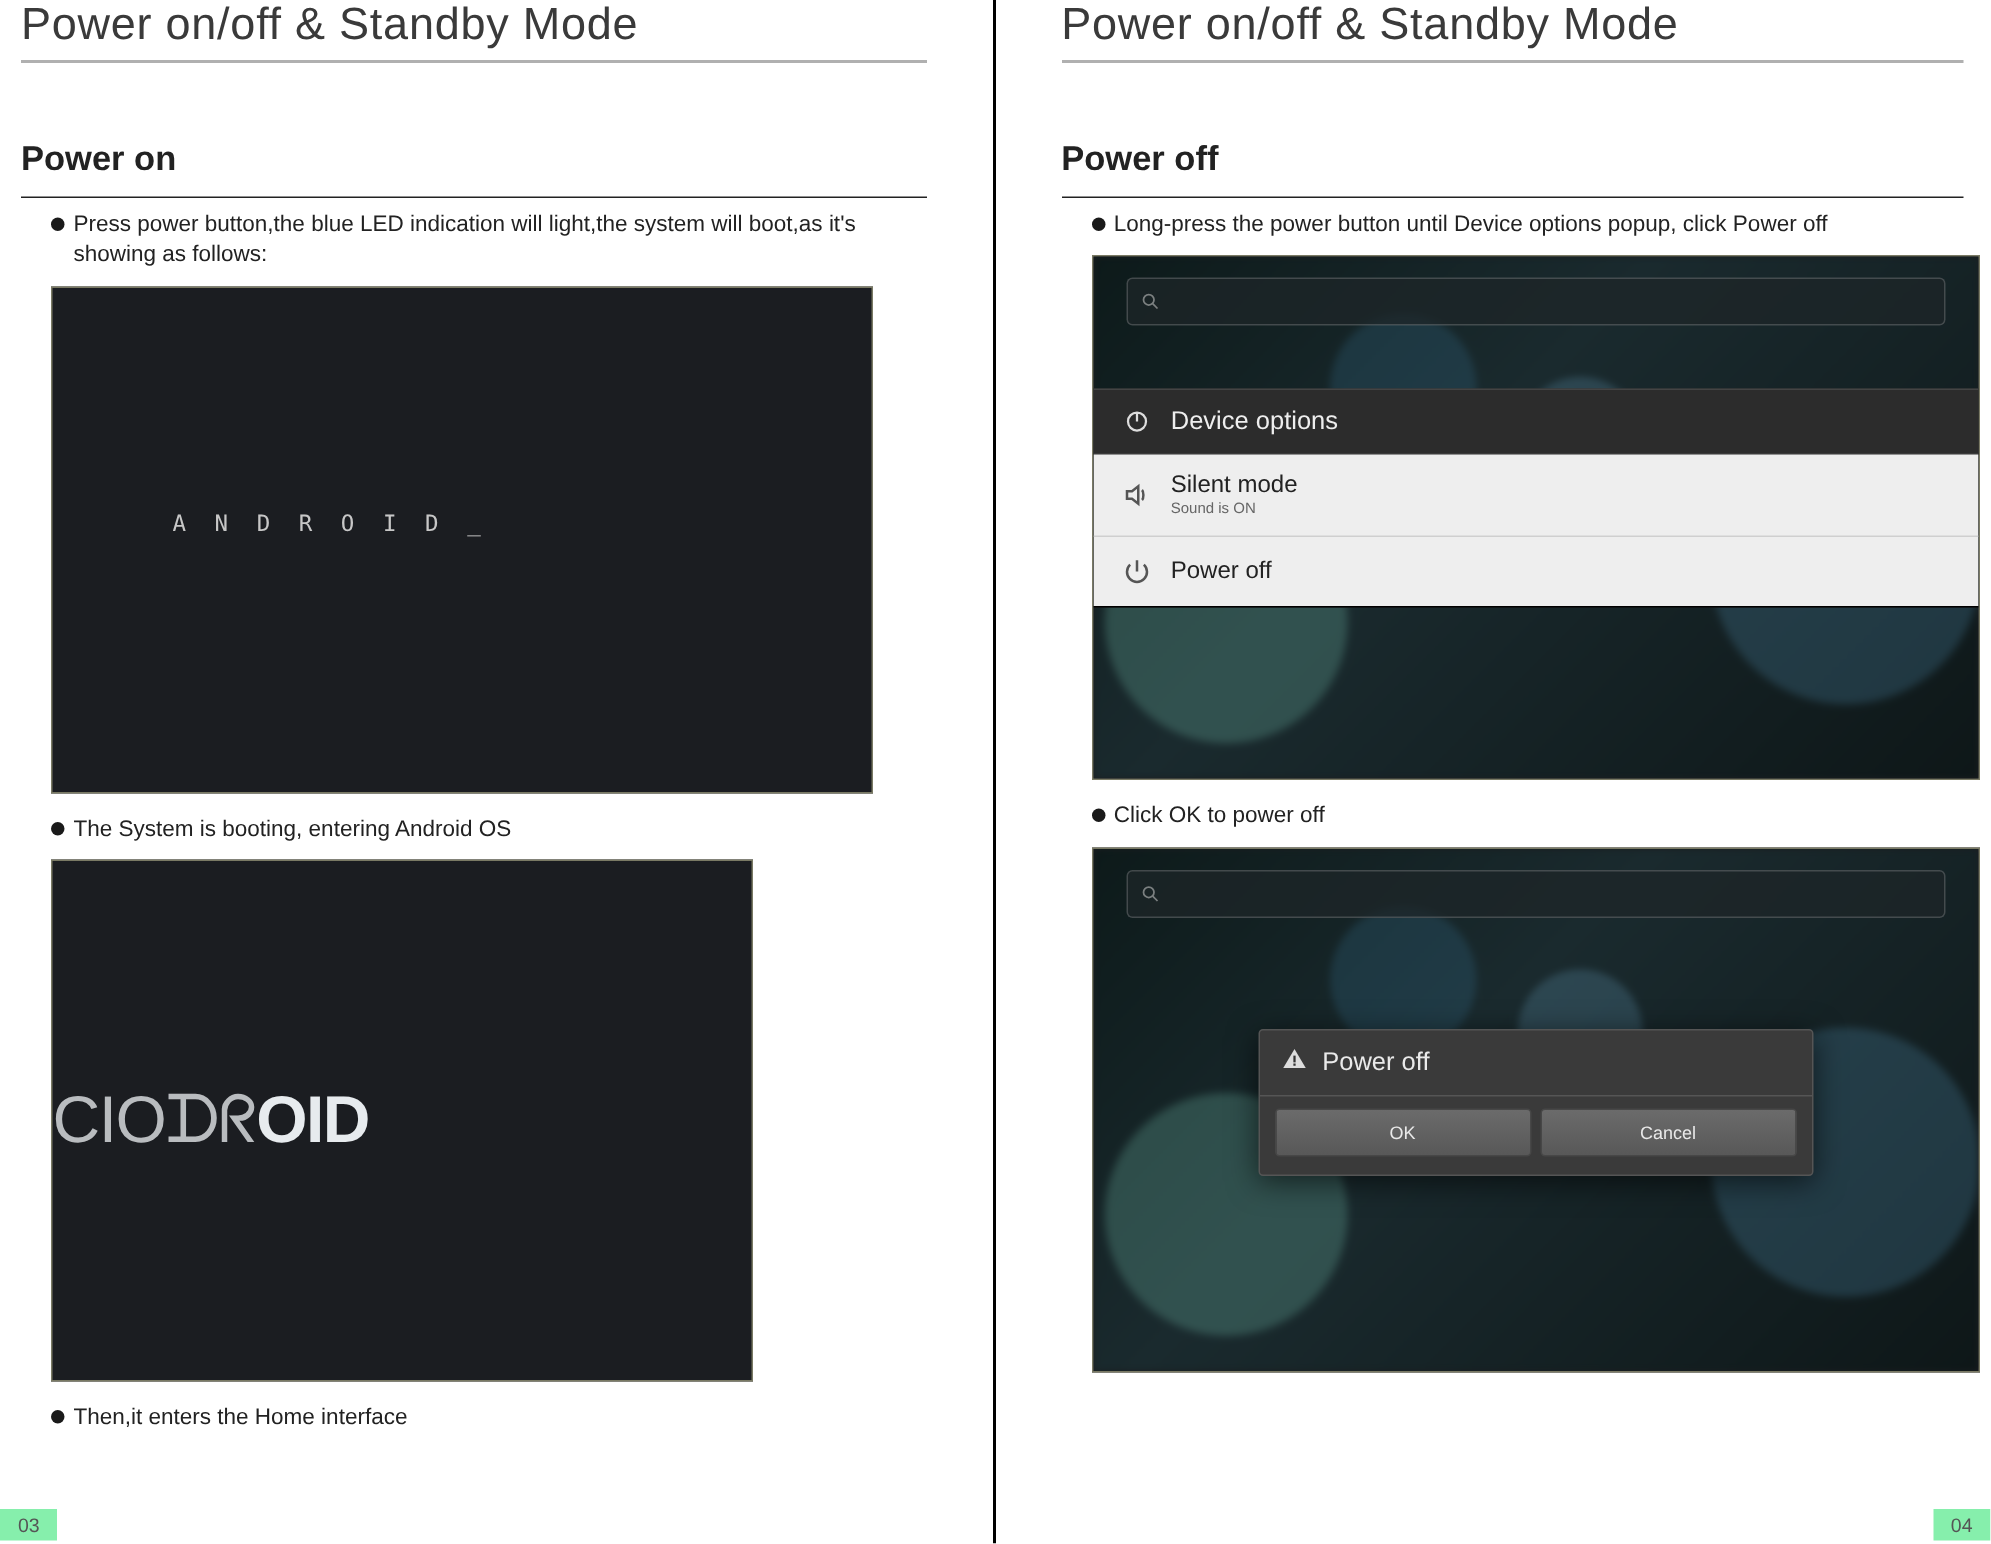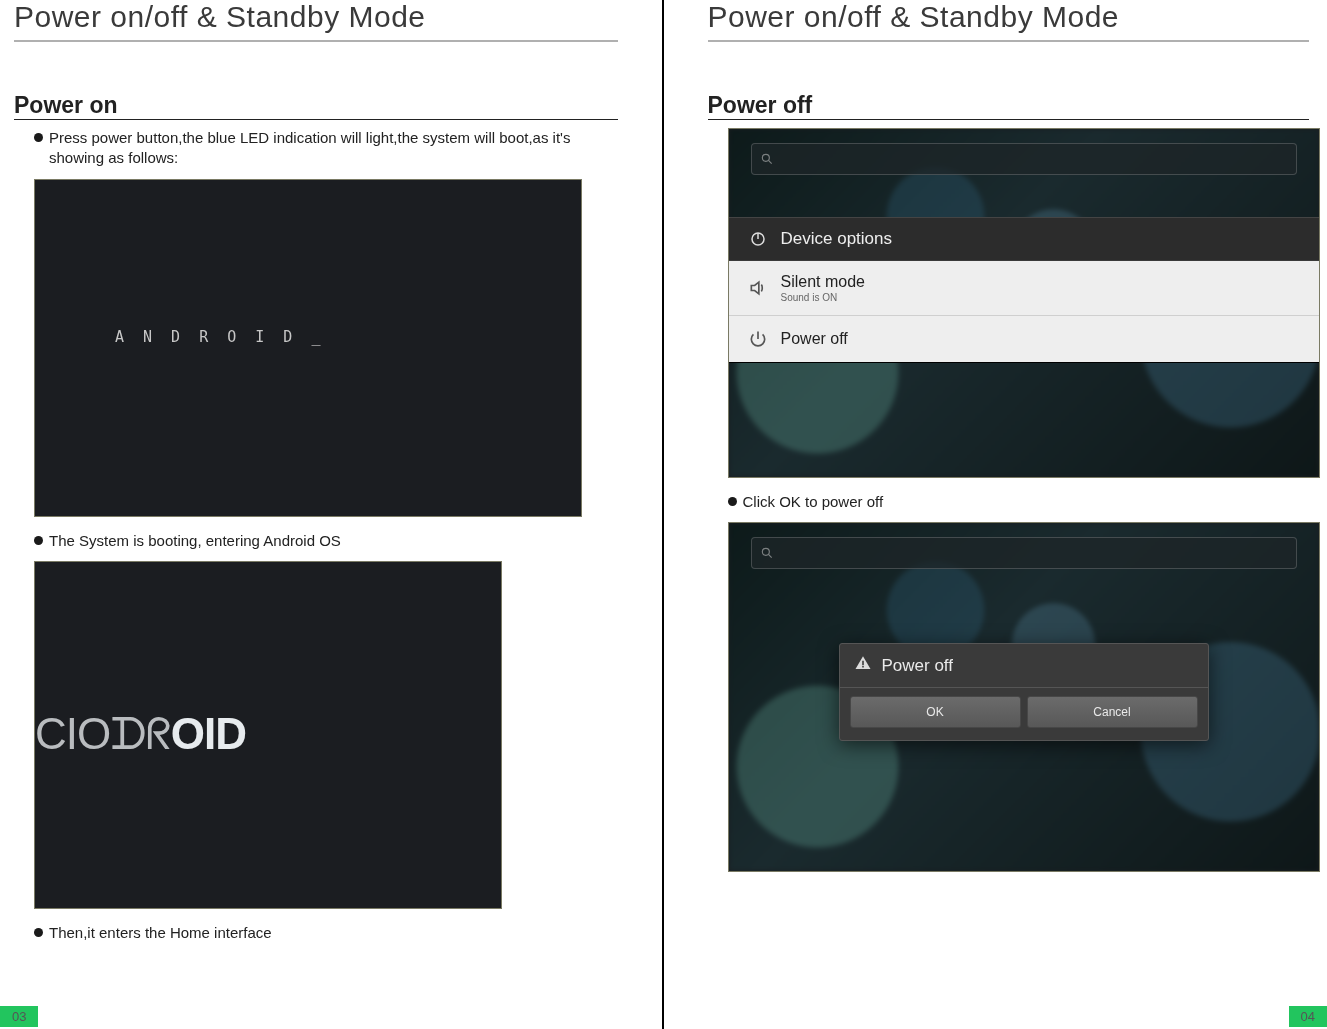--- a/index.html
+++ b/index.html
@@ -24,21 +24,21 @@
     color: #3a3a3a;
     padding-bottom: 6px;
     border-bottom: 2px solid #b0b0b0;
     margin-bottom: 50px;
     letter-spacing: 0.5px;
   }
   .sub-title {
     font-size: 23px;
     color: #222;
     border-bottom: 1px solid #222;
-    padding-bottom: 0;
+    padding-bottom: 12px;
     margin-bottom: 8px;
   }
   .bullet-row {
     display: flex;
     align-items: flex-start;
     gap: 6px;
     font-size: 15px;
     color: #222;
     margin: 6px 0 10px 20px;
   }
@@ -127,21 +127,21 @@
     display:flex; gap:6px; padding:8px 10px 12px;
   }
   .po-btn {
     flex:1; text-align:center; padding:8px 0;
     background:linear-gradient(#6b6b6b,#585858);
     border:1px solid #474747; border-radius:3px;
     color:#e9e9e9; font-size:12px;
   }
   .pagenum {
     position:absolute; bottom:2px; font-size:13px; color:#555;
-    background:#22c55e; padding:3px 12px;
+    background:#86efac; padding:3px 12px;
   }
   .pagenum.left{left:0;}
   .pagenum.right{right:0;}
 </style>
 </head>
 <body>
 
 <div class="page left">
   <h1 class="main-title">Power on/off &amp; Standby Mode</h1>
   <h2 class="sub-title">Power on</h2>
@@ -171,20 +171,24 @@
     <span class="bullet-text">Then,it enters the Home interface</span>
   </div>
 
   <div class="pagenum left">03</div>
 </div>
 
 <div class="page right">
   <h1 class="main-title">Power on/off &amp; Standby Mode</h1>
   <h2 class="sub-title">Power off</h2>
 
+  <div class="bullet-row">
+    <span class="bullet-dot"></span>
+    <span class="bullet-text">Long-press the power button until Device options popup, click Power off</span>
+  </div>
 
   <div class="shot shot-right">
     <div class="wallpaper"></div>
     <div class="searchbar">
       <svg width="14" height="14" viewBox="0 0 24 24" fill="none" stroke="#ccc" stroke-width="2">
           <circle cx="10" cy="10" r="6"></circle>
           <line x1="20" y1="20" x2="14.5" y2="14.5"></line>
         </svg>
     </div>
     <div class="device-options">

